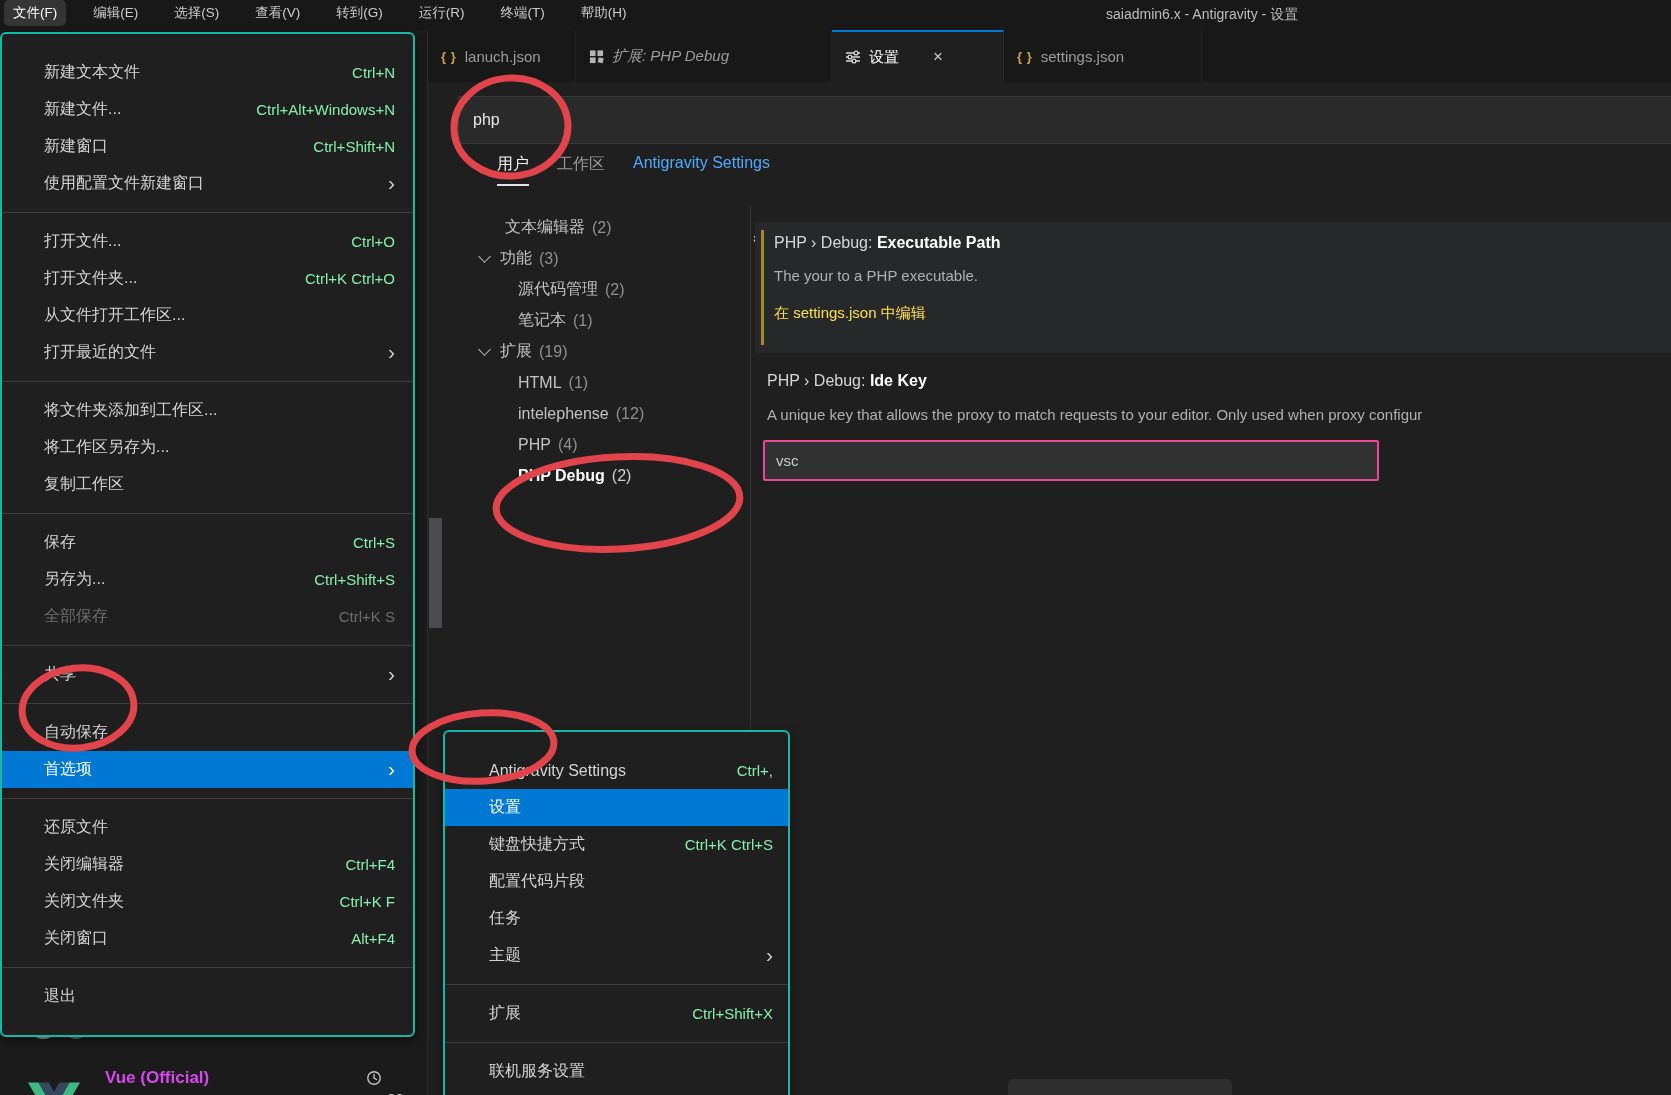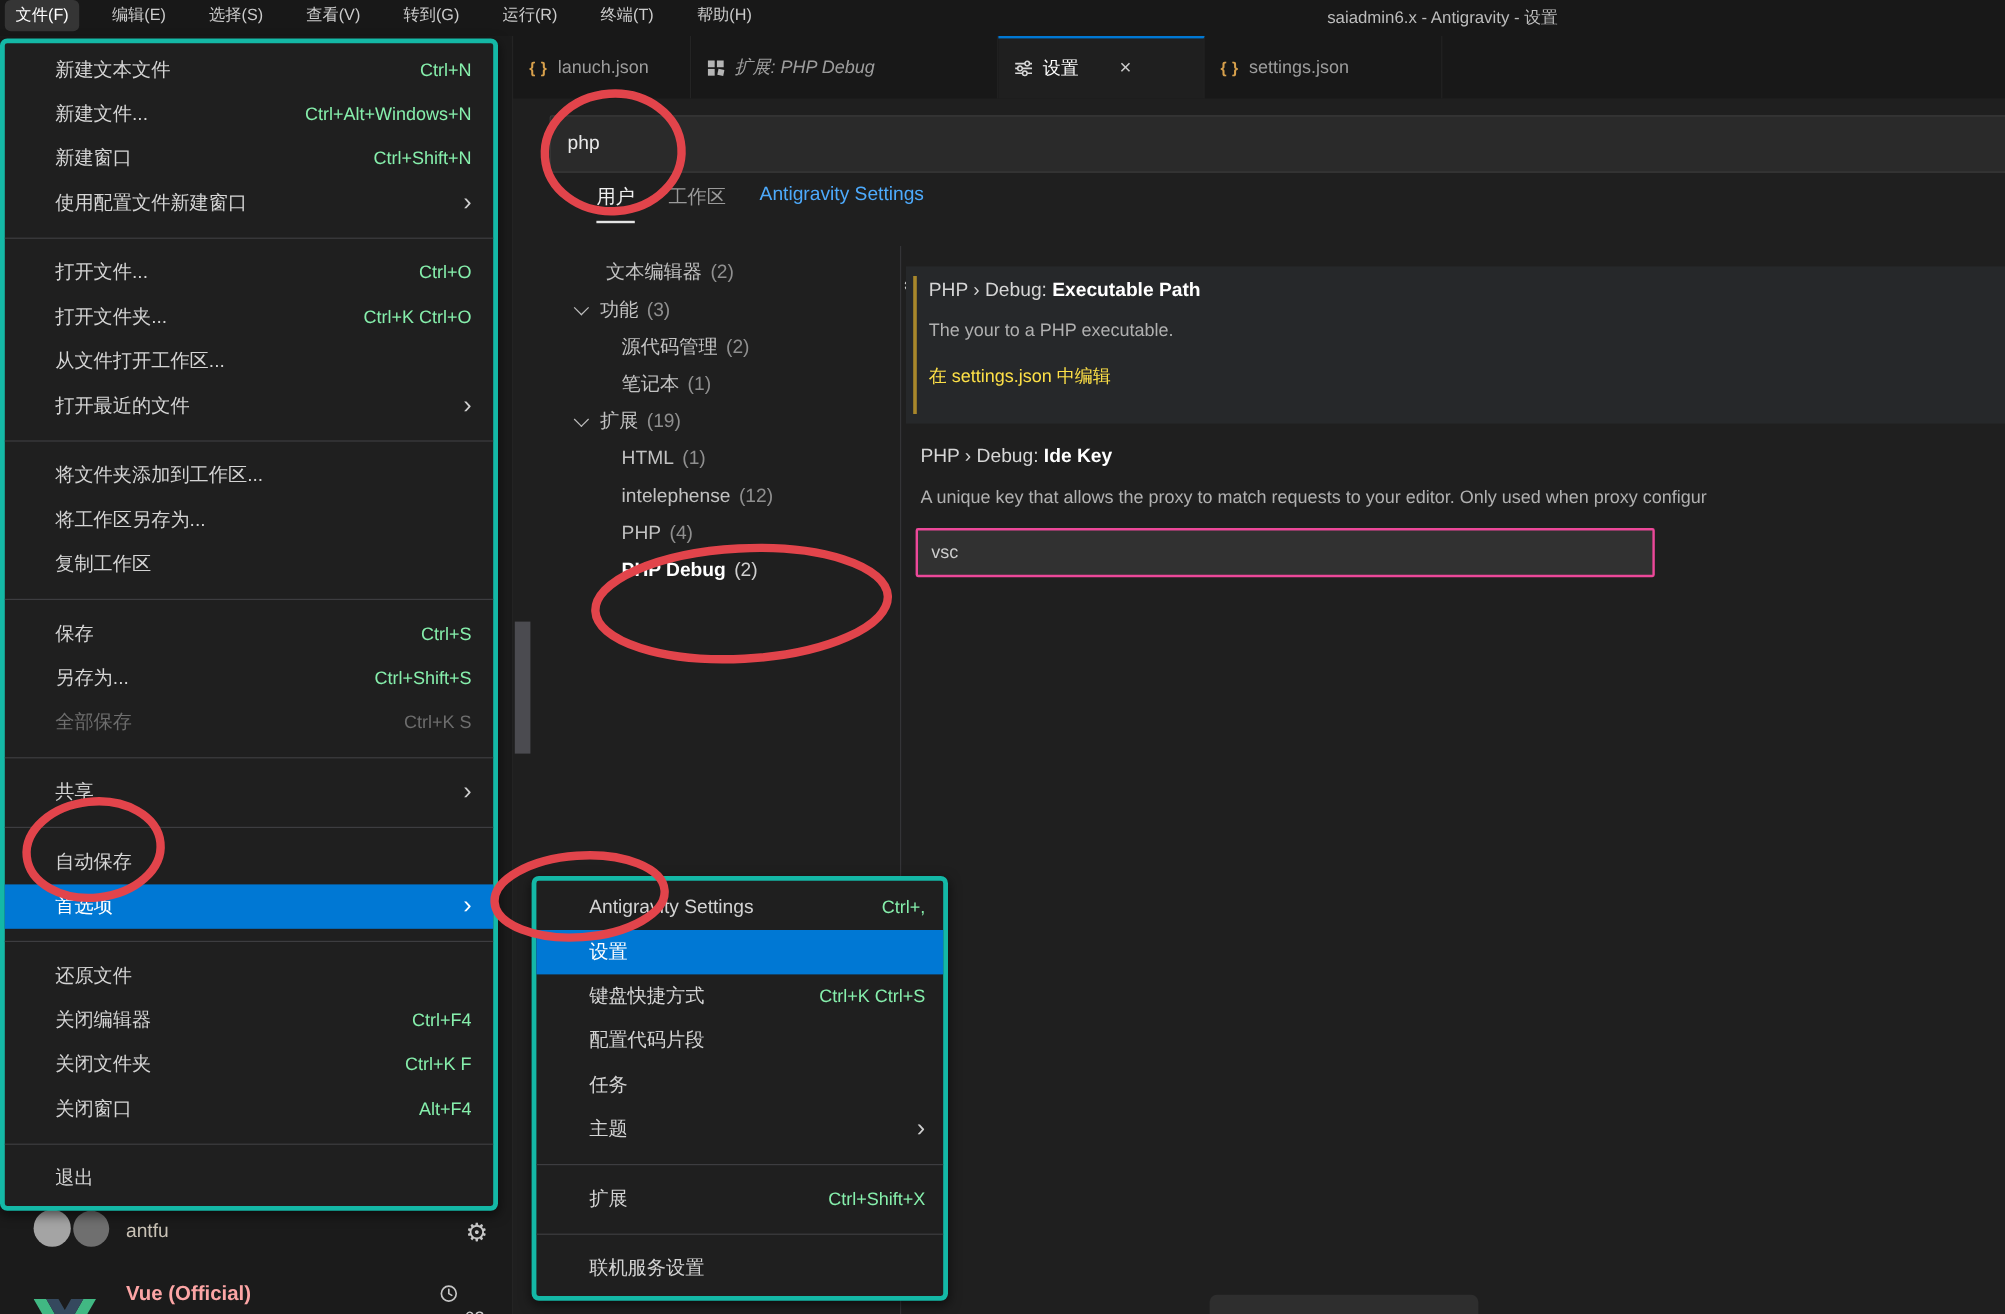--- a/index.html
+++ b/index.html
@@ -13,21 +13,21 @@
             display:flex;align-items:flex-start;padding-left:4px;z-index:10;}
   .mbar-item{font-size:13.5px;color:#cccccc;padding:4px 9px;margin-right:18px;
              border-radius:5px;white-space:nowrap;}
   .mbar-item.open{background:rgba(255,255,255,.13);color:#ffffff;}
   #win-title{position:absolute;left:1106px;top:6px;font-size:14px;color:#bdbdbd;white-space:nowrap;}
 
   
   #sidebar{left:0;top:30px;width:428px;height:1065px;background:#1b1b1b;
            border-right:1px solid #2b2b2b;z-index:1;}
   .ext-label{position:absolute;font-size:16px;color:#c9c2b6;}
-  .ext-label.bold{font-weight:700;font-size:17px;color:#fca5a5;}
+  .ext-label.bold{font-weight:700;font-size:17px;color:#d946ef;}
   .avatar{position:absolute;border-radius:50%;}
   #sb-scroll-track{left:429px;top:366px;width:13px;height:324px;background:#191919;z-index:2;}
   #sb-scroll-thumb{left:429px;top:518px;width:13px;height:110px;background:#4b4b50;z-index:3;}
 
   
   #editor{left:428px;top:30px;width:1243px;height:1065px;background:#1f1f1f;z-index:2;}
   #tabbar{position:absolute;left:0;top:0;right:0;height:52px;background:#181818;display:flex;}
   .tab{display:flex;align-items:center;gap:8px;padding:0 13px;font-size:15px;color:#9d9d9d;
        border-right:1px solid #242424;height:52px;box-sizing:border-box;background:#181818;}
   .tab.italic .tab-lbl{font-style:italic;}
@@ -63,22 +63,22 @@
   #setting1 .set-title{position:absolute;left:19px;top:12px;}
   #setting1 .set-desc{position:absolute;left:19px;top:45px;}
   #setting1 .set-link{position:absolute;left:19px;top:82px;}
   #s2-title{position:absolute;left:339px;top:290px;}
   #s2-desc{position:absolute;left:339px;top:324px;right:4px;white-space:nowrap;overflow:hidden;}
   #s2-input{position:absolute;left:335px;top:358px;width:590px;height:37px;background:#313131;
             border:2px solid #ec4899;border-radius:2px;color:#cccccc;font-size:15px;
             padding:0 11px;font-family:inherit;outline:none;}
 
   
-  .menu{background:#1f1f1f;border:4px solid #14b8a6;border-radius:6px;
-        box-shadow:0 3px 10px rgba(0,0,0,.55);padding:4px 0;}
+  .menu{background:#1f1f1f;border:2px solid #14b8a6;border-radius:6px;
+        box-shadow:0 3px 10px rgba(0,0,0,.55);padding:20px 0;}
   #file-menu{left:0;top:32px;width:415px;z-index:40;}
   #pref-submenu{left:443px;top:730px;width:347px;z-index:45;}
   .mi{display:flex;align-items:center;height:37px;padding:0 18px 0 42px;font-size:16px;color:#d4d4d4;}
   #pref-submenu .mi{padding-left:44px;padding-right:15px;}
   .mi .lbl{flex:1;white-space:nowrap;}
   .mi .sc{color:#86efac;font-size:15px;white-space:nowrap;}
   .mi .ar{margin-left:8px;color:#cfcfcf;font-size:21px;line-height:1;margin-top:-3px;}
   .mi.sel{background:#0078d4;color:#ffffff;}
   .mi.sel .sc,.mi.sel .ar{color:#ffffff;}
   .mi.dis,.mi.dis .sc{color:#6d6d6d;}

